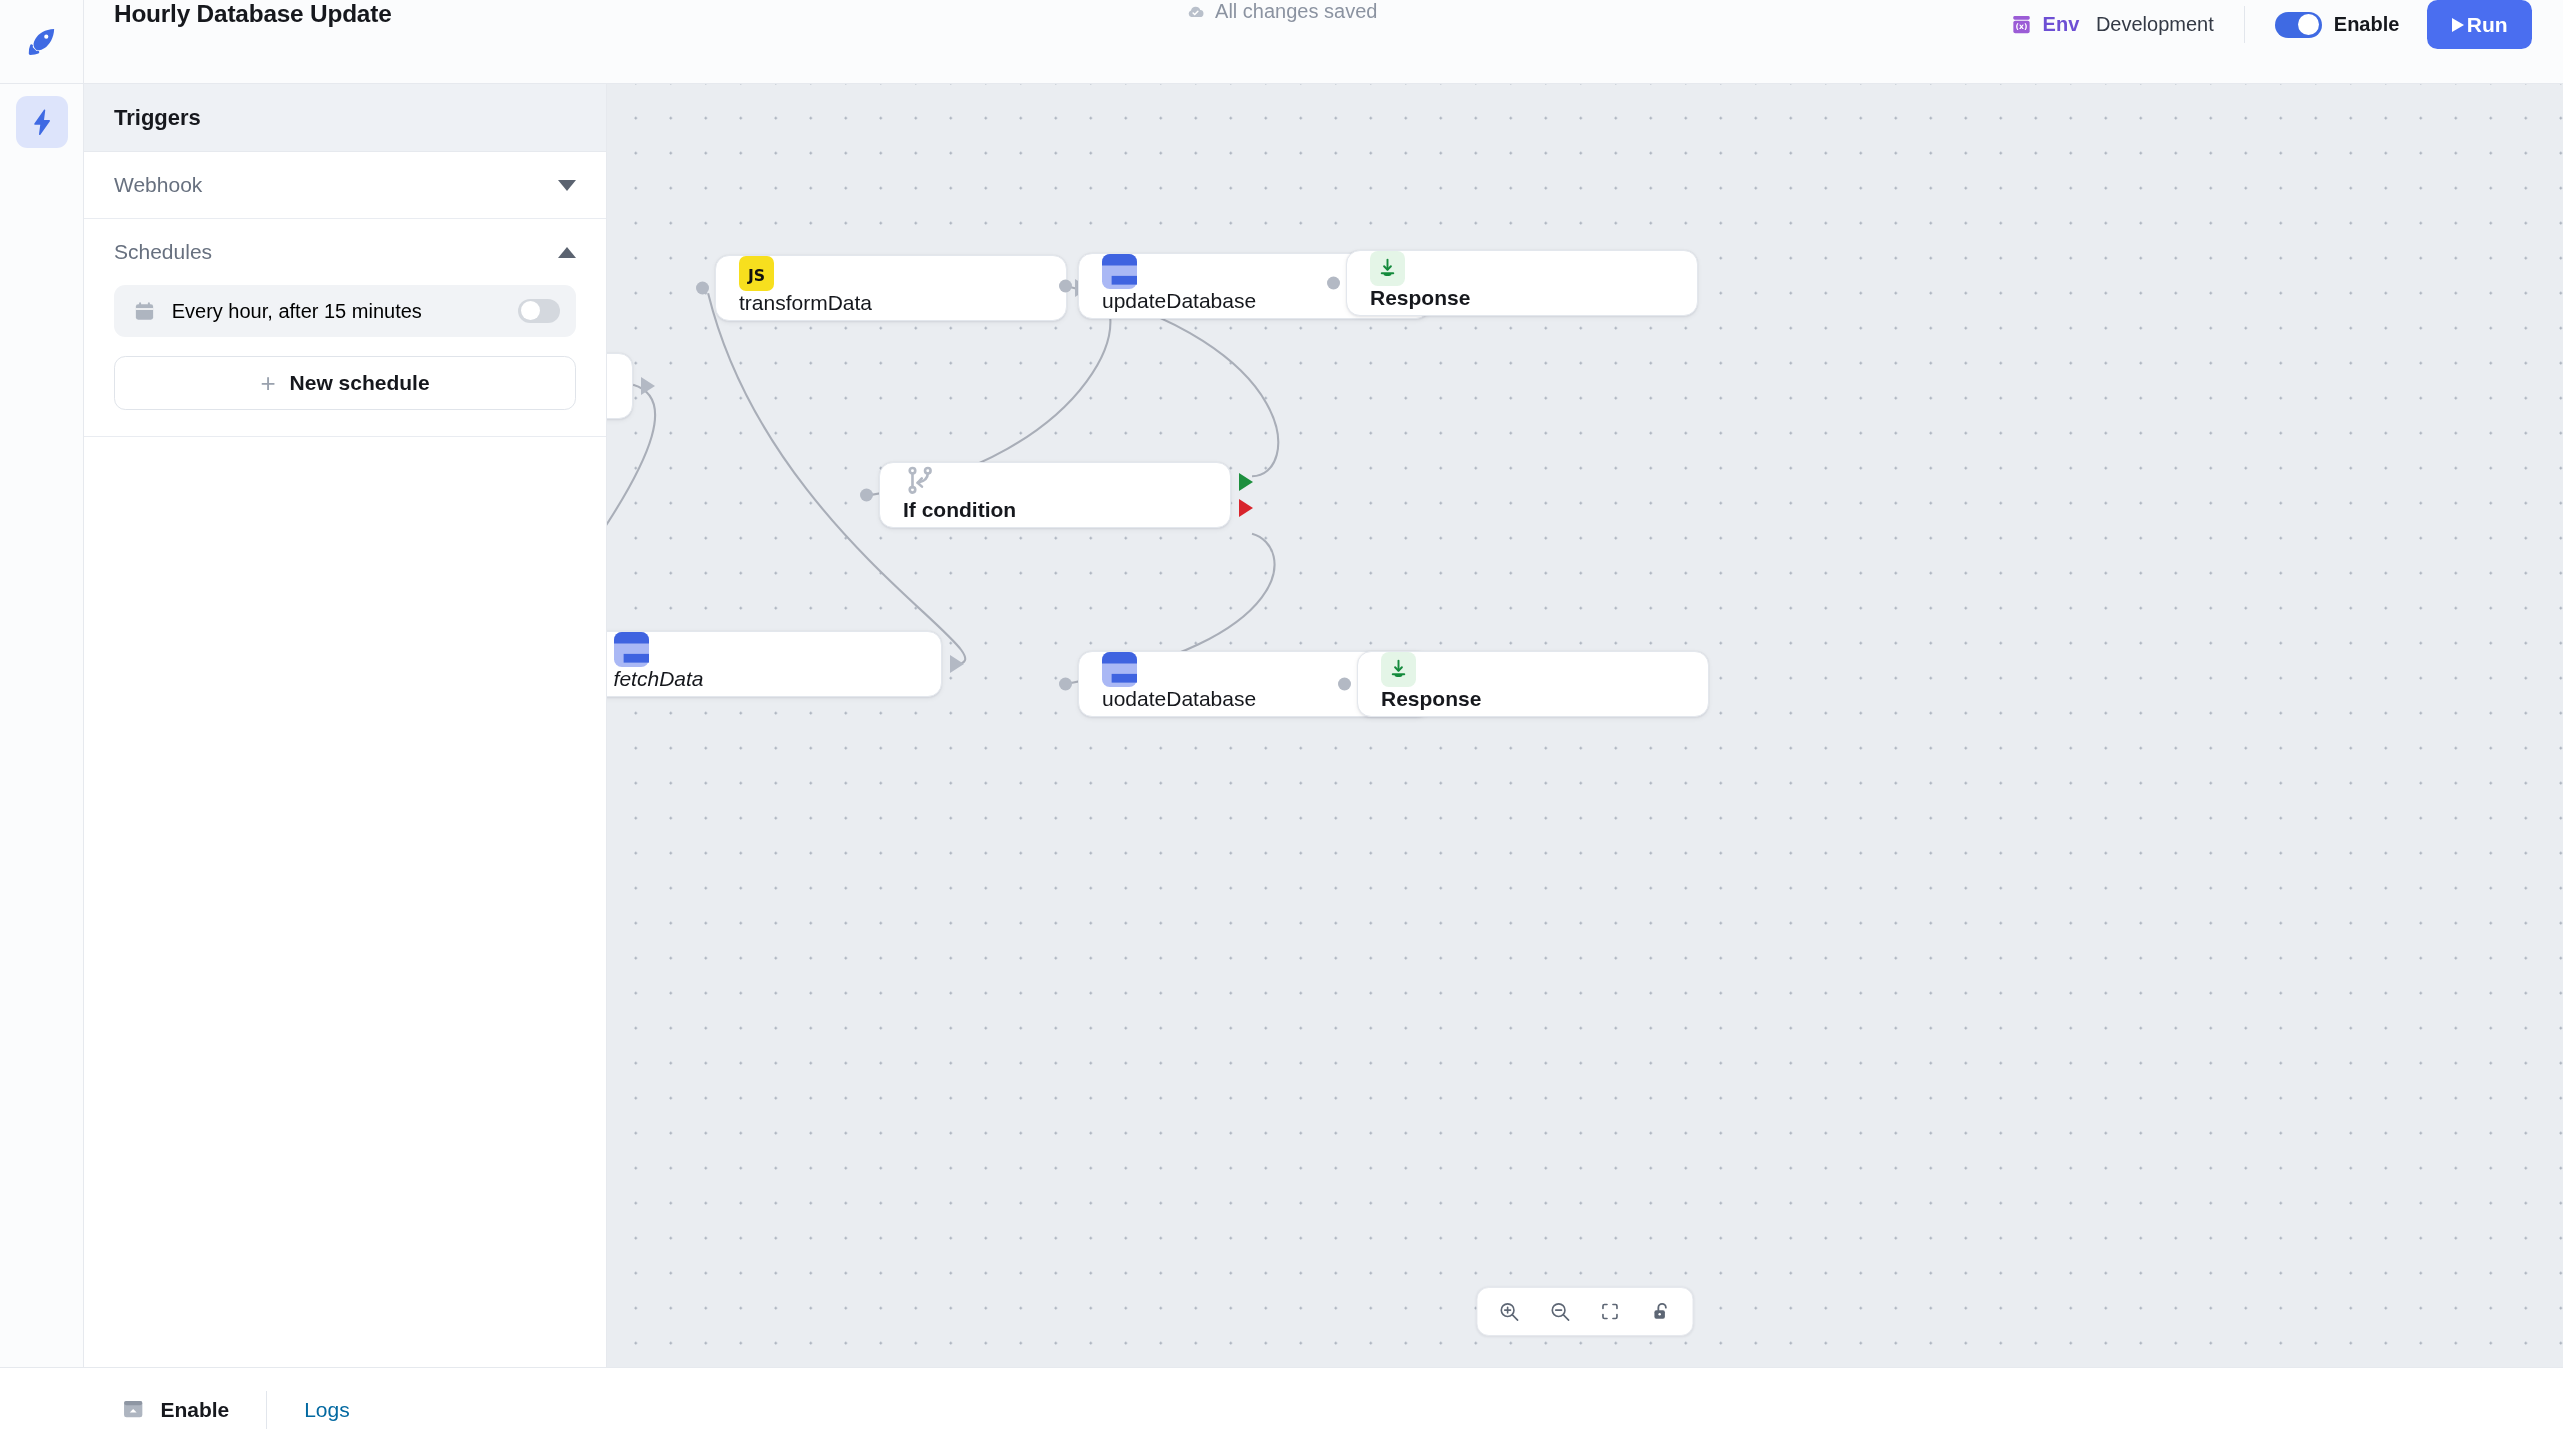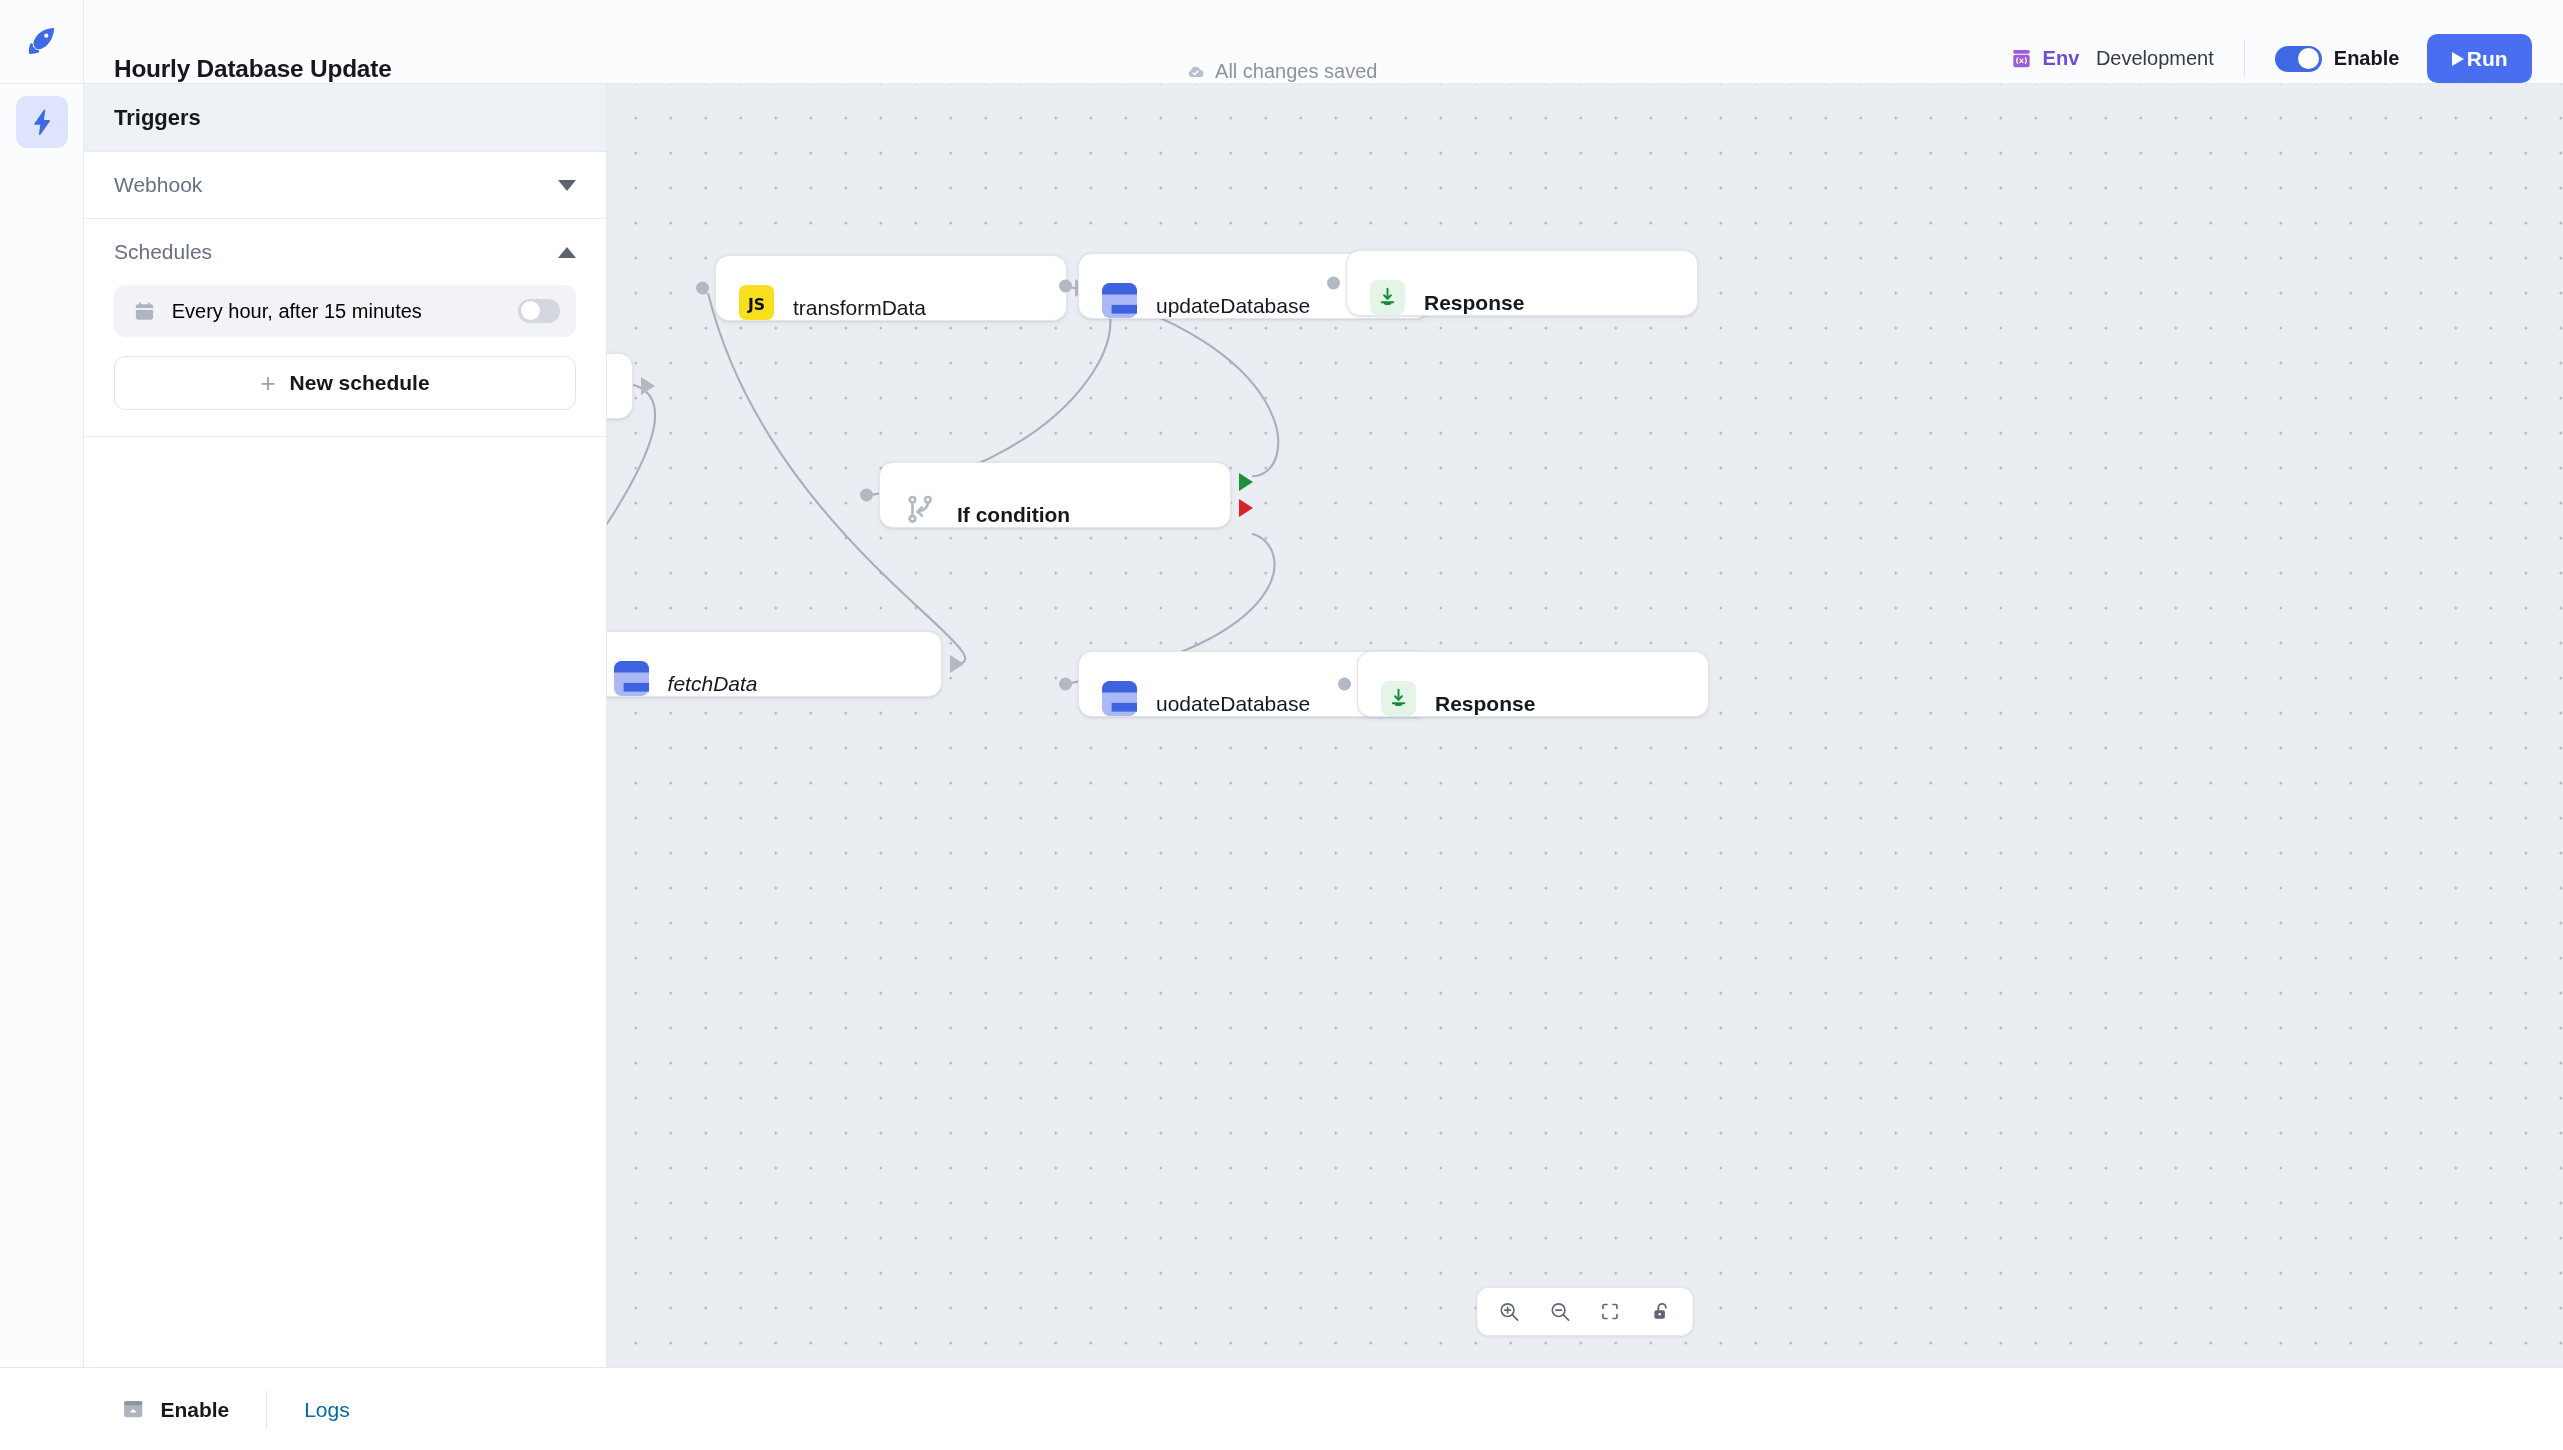--- a/index.html
+++ b/index.html
@@ -9,21 +9,21 @@
     background: #ffffff;
     overflow: hidden;
   }
   #app { position: relative; width: 2563px; height: 1451px; display: flex; flex-direction: column; }
 
   
   .header {
     height: 84px; flex: 0 0 84px;
     background: #fbfcfd;
     border-bottom: 0.9px solid #e6e9ee;
-    display: flex; align-items: flex-end;
+    display: flex; align-items: flex-start;
     position: relative;
     z-index: 20;
   }
   .header-logo-cell {
     width: 84px; height: 84px;
     display: flex; align-items: center; justify-content: center;
     border-right: 0.9px solid #e6e9ee;
     flex: 0 0 84px;
   }
   .rocket-icon { width: 37px; height: 37px; display:block; }
@@ -166,24 +166,25 @@
     background-position: 11.3px 16.6px;
   }
   .edges { position: absolute; inset: 0; width: 100%; height: 100%; pointer-events: none; }
 
   .node {
     position: absolute;
     background: #ffffff;
     border: 0.9px solid #e3e7ed;
     border-radius: 14px;
     height: 66px;
-    display: flex; align-items: flex-end;
+    display: flex; align-items: flex-start;
     padding-left: 23px;
     box-shadow: 0 0.9px 1.7px rgba(22,28,45,.07), 0 1.7px 5.2px rgba(22,28,45,.05);
     cursor: pointer;
+    flex-direction: column;
   }
   .node-icon { width: 35px; height: 35px; flex: 0 0 35px; margin-right: 19px; display:block; }
   .node-label { font-size: 21px; color: #16181d; }
   .node-label.bold { font-weight: 700; }
 
   .port-in {
     position: absolute; left: -20px; top: 50%; transform: translateY(-50%);
     width: 13px; height: 13px; border-radius: 50%; background: #b3b9c4;
     cursor: crosshair;
   }

